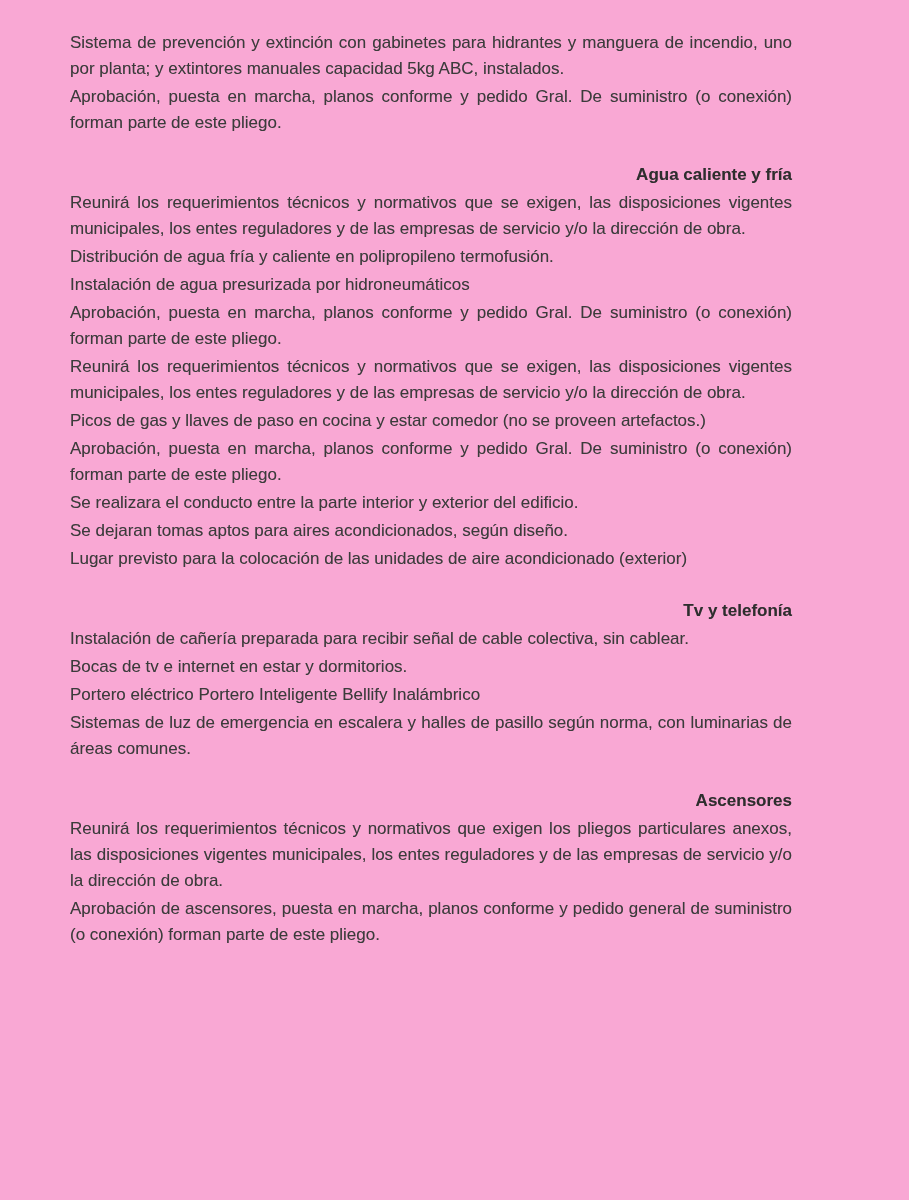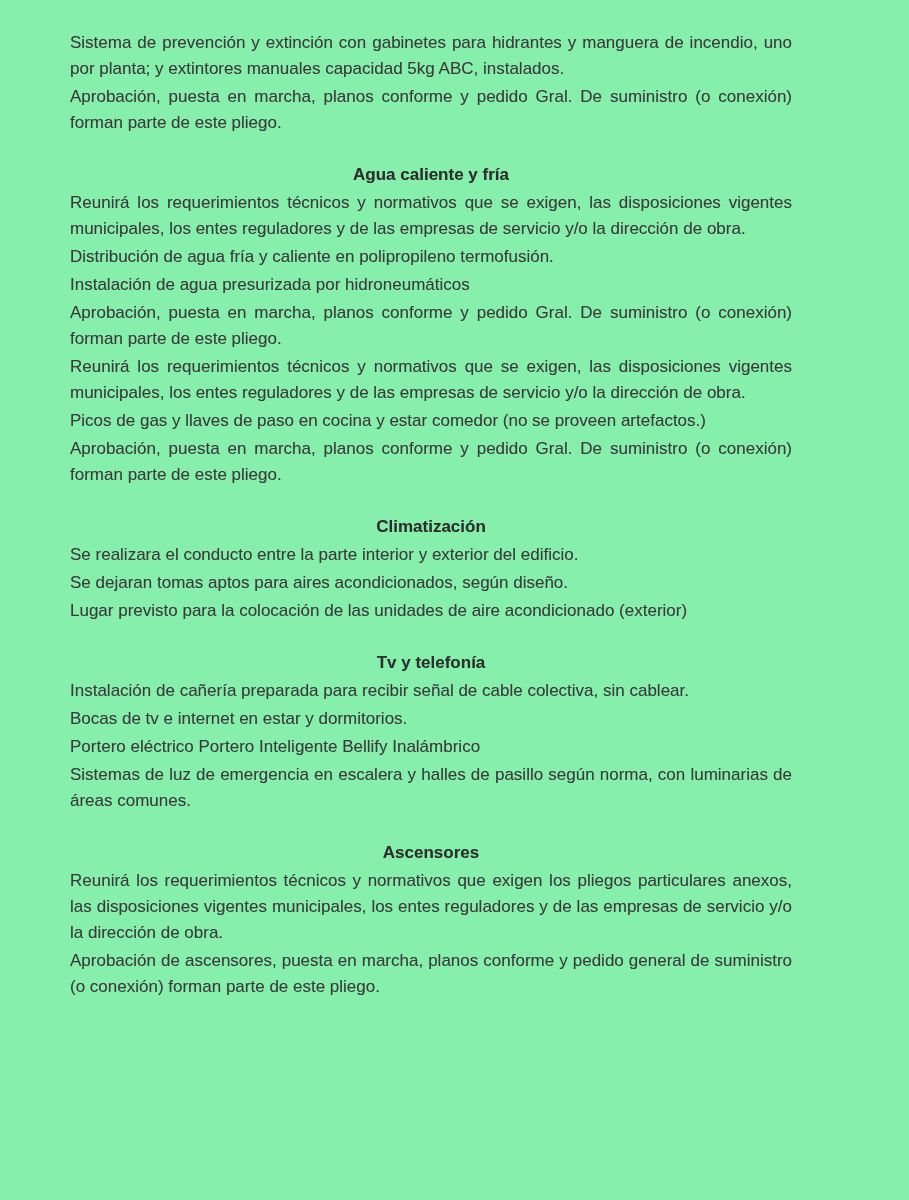--- a/index.html
+++ b/index.html
@@ -4,21 +4,21 @@
 <style>
   html, body {
     margin: 0;
     padding: 0;
     background: #fdfdfd;
   }
   .page {
     position: relative;
     width: 909px;
     height: 1200px;
-    background: #86efac;
+    background: #f9a8d4;
     overflow: hidden;
   }
   .content {
     position: absolute;
     left: 70px;
     top: 30px;
     width: 722px;
   }
   .content p {
     margin: 0 0 2px 0;
@@ -29,21 +29,21 @@
     text-align: justify;
     text-shadow: 0 0 0.6px rgba(70,70,70,0.35);
   }
   .content h2 {
     margin: 26px 0 2px 0;
     font-family: "Liberation Sans", sans-serif;
     font-size: 17px;
     line-height: 26px;
     font-weight: bold;
     color: #2e2e2e;
-    text-align: center;
+    text-align: right;
     text-shadow: 0 0 0.6px rgba(50,50,50,0.35);
   }
   section { display: block; }
 </style>
 </head>
 <body>
 
 <div class="page">
   <div class="content">
 
@@ -60,21 +60,20 @@
       <p>Aprobación, puesta en marcha, planos conforme y pedido Gral. De suministro (o conexión) forman parte de este pliego.</p>
     </section>
 
     <section>
       <p>Reunirá los requerimientos técnicos y normativos que se exigen, las disposiciones vigentes municipales, los entes reguladores y de las empresas de servicio y/o la dirección de obra.</p>
       <p>Picos de gas y llaves de paso en cocina y estar comedor (no se proveen artefactos.)</p>
       <p>Aprobación, puesta en marcha, planos conforme y pedido Gral. De suministro (o conexión) forman parte de este pliego.</p>
     </section>
 
     <section>
-      <h2>Climatización</h2>
       <p>Se realizara el conducto entre la parte interior y exterior del edificio.</p>
       <p>Se dejaran tomas aptos para aires acondicionados, según diseño.</p>
       <p>Lugar previsto para la colocación de las unidades de aire acondicionado (exterior)</p>
     </section>
 
     <section>
       <h2>Tv y telefonía</h2>
       <p>Instalación de cañería preparada para recibir señal de cable colectiva, sin cablear.</p>
       <p>Bocas de tv e internet en estar y dormitorios.</p>
       <p>Portero eléctrico Portero Inteligente Bellify Inalámbrico</p>

